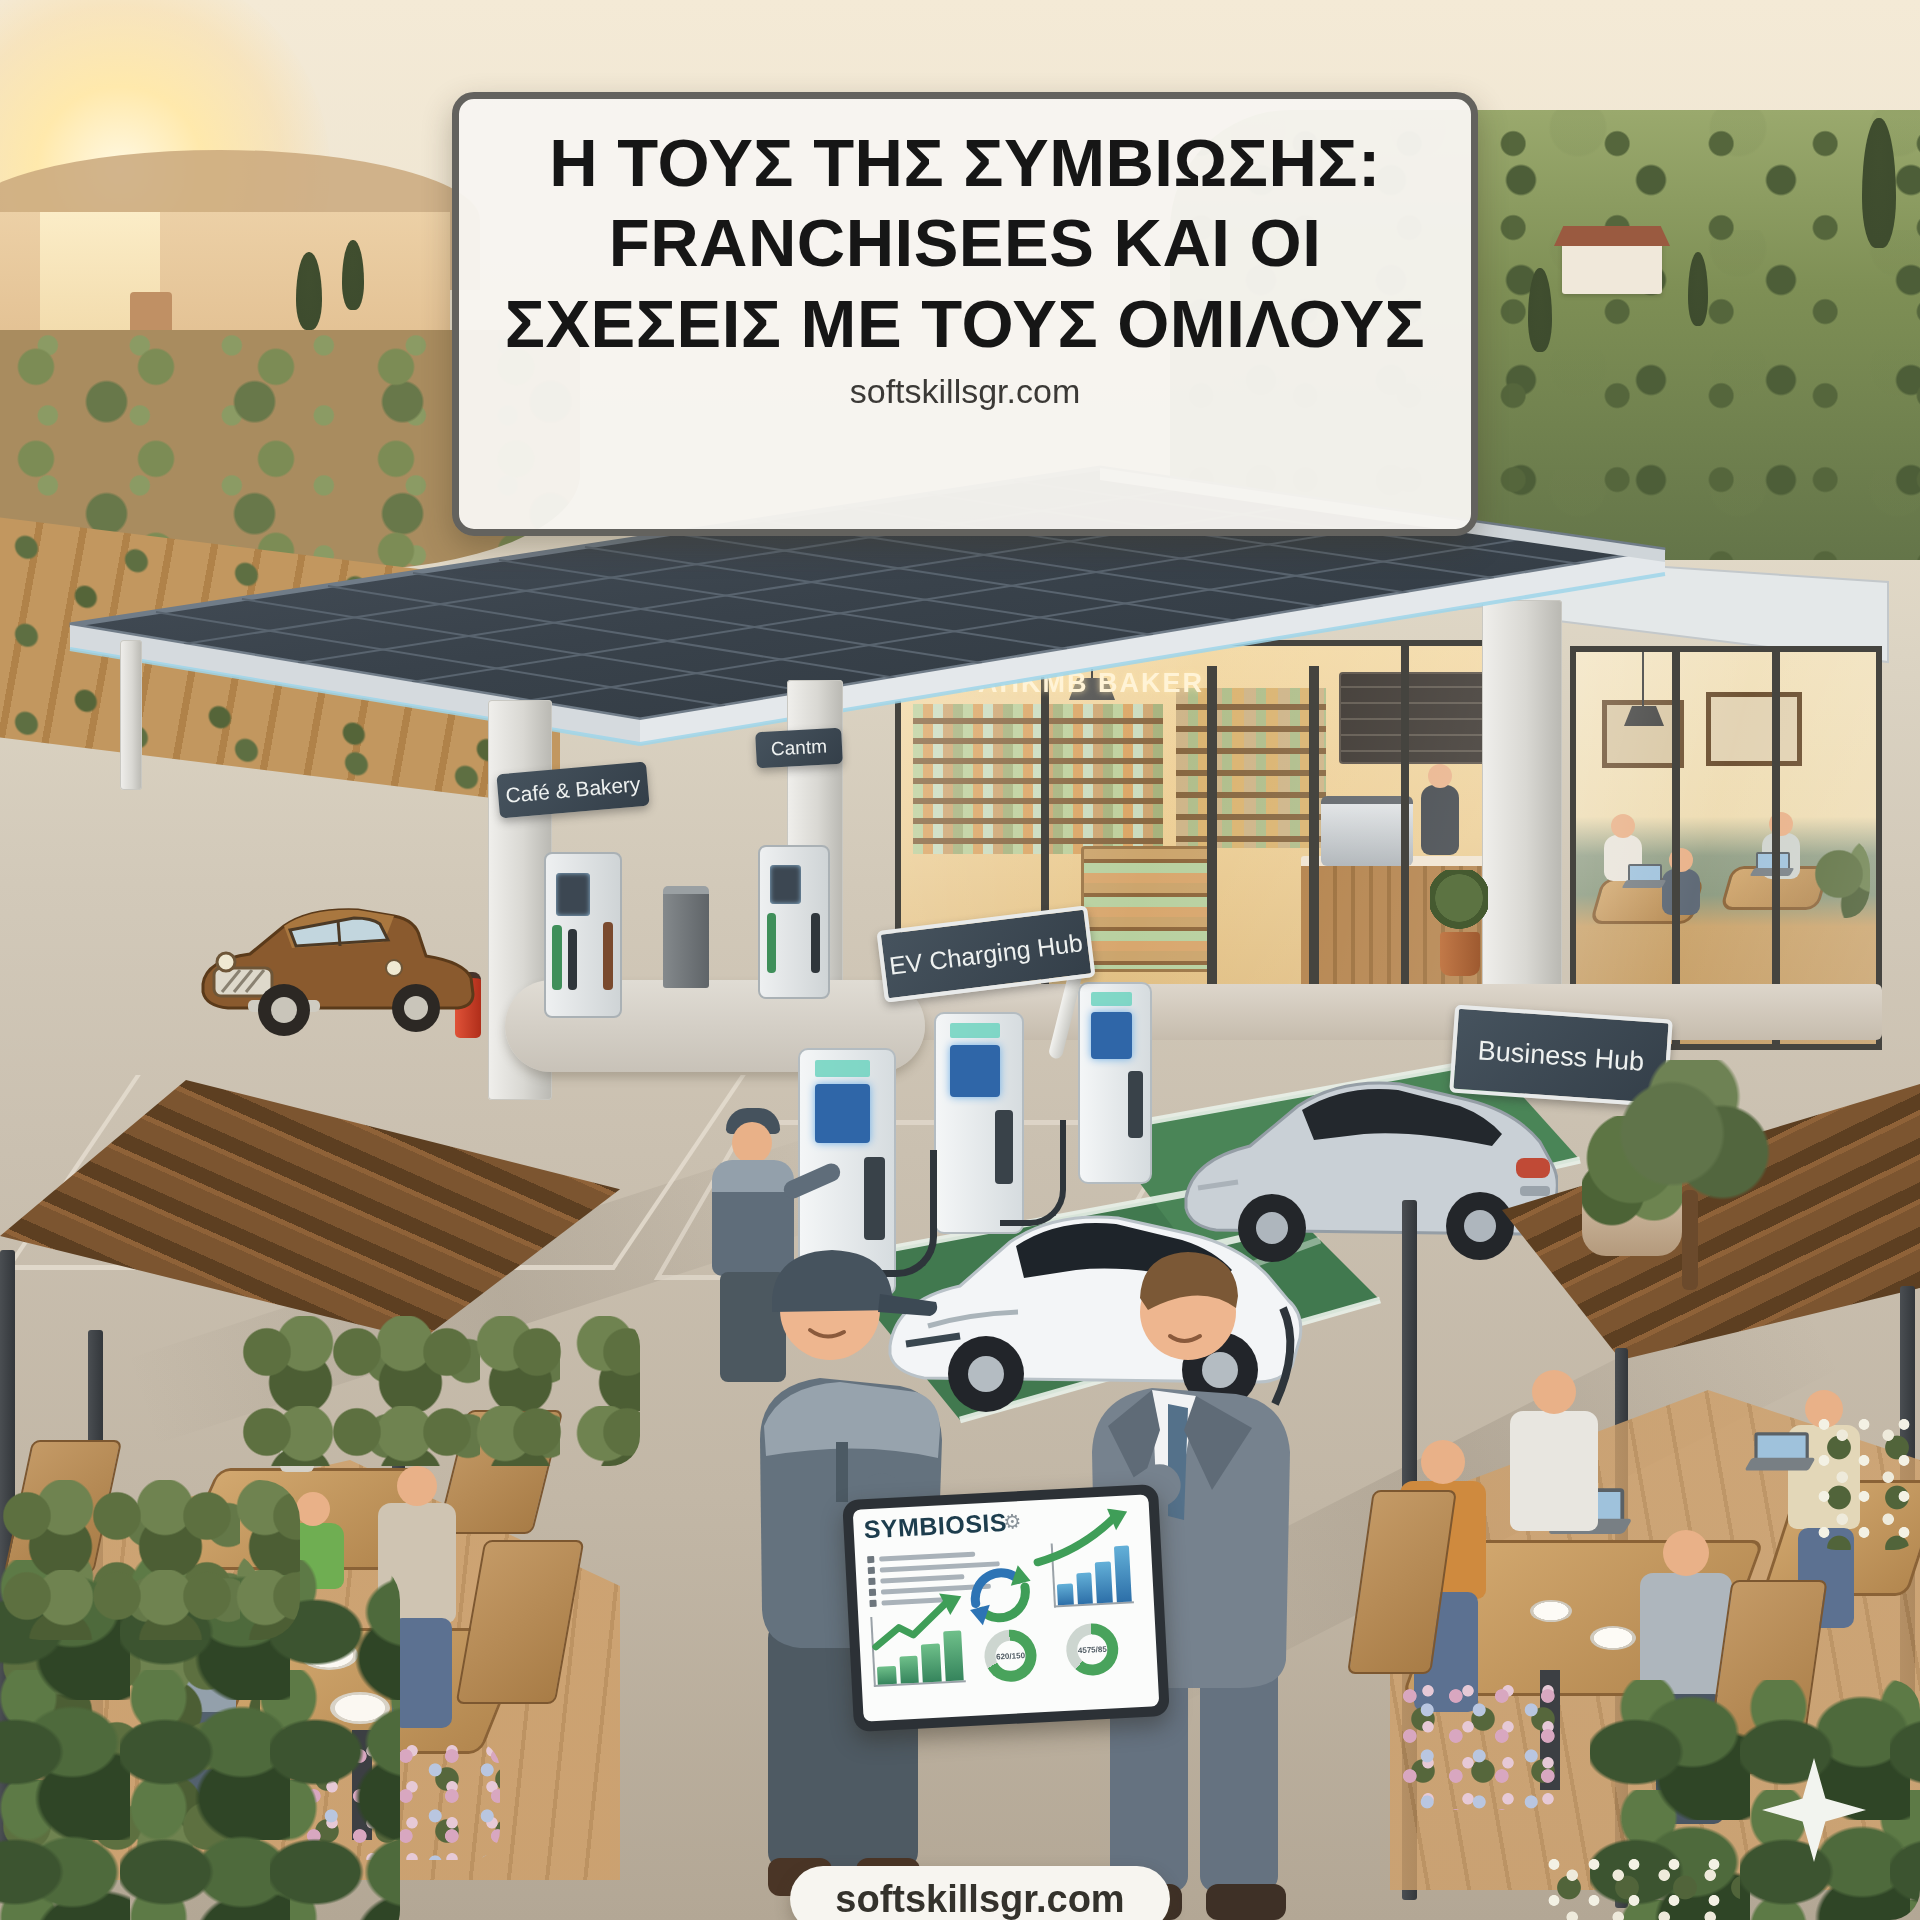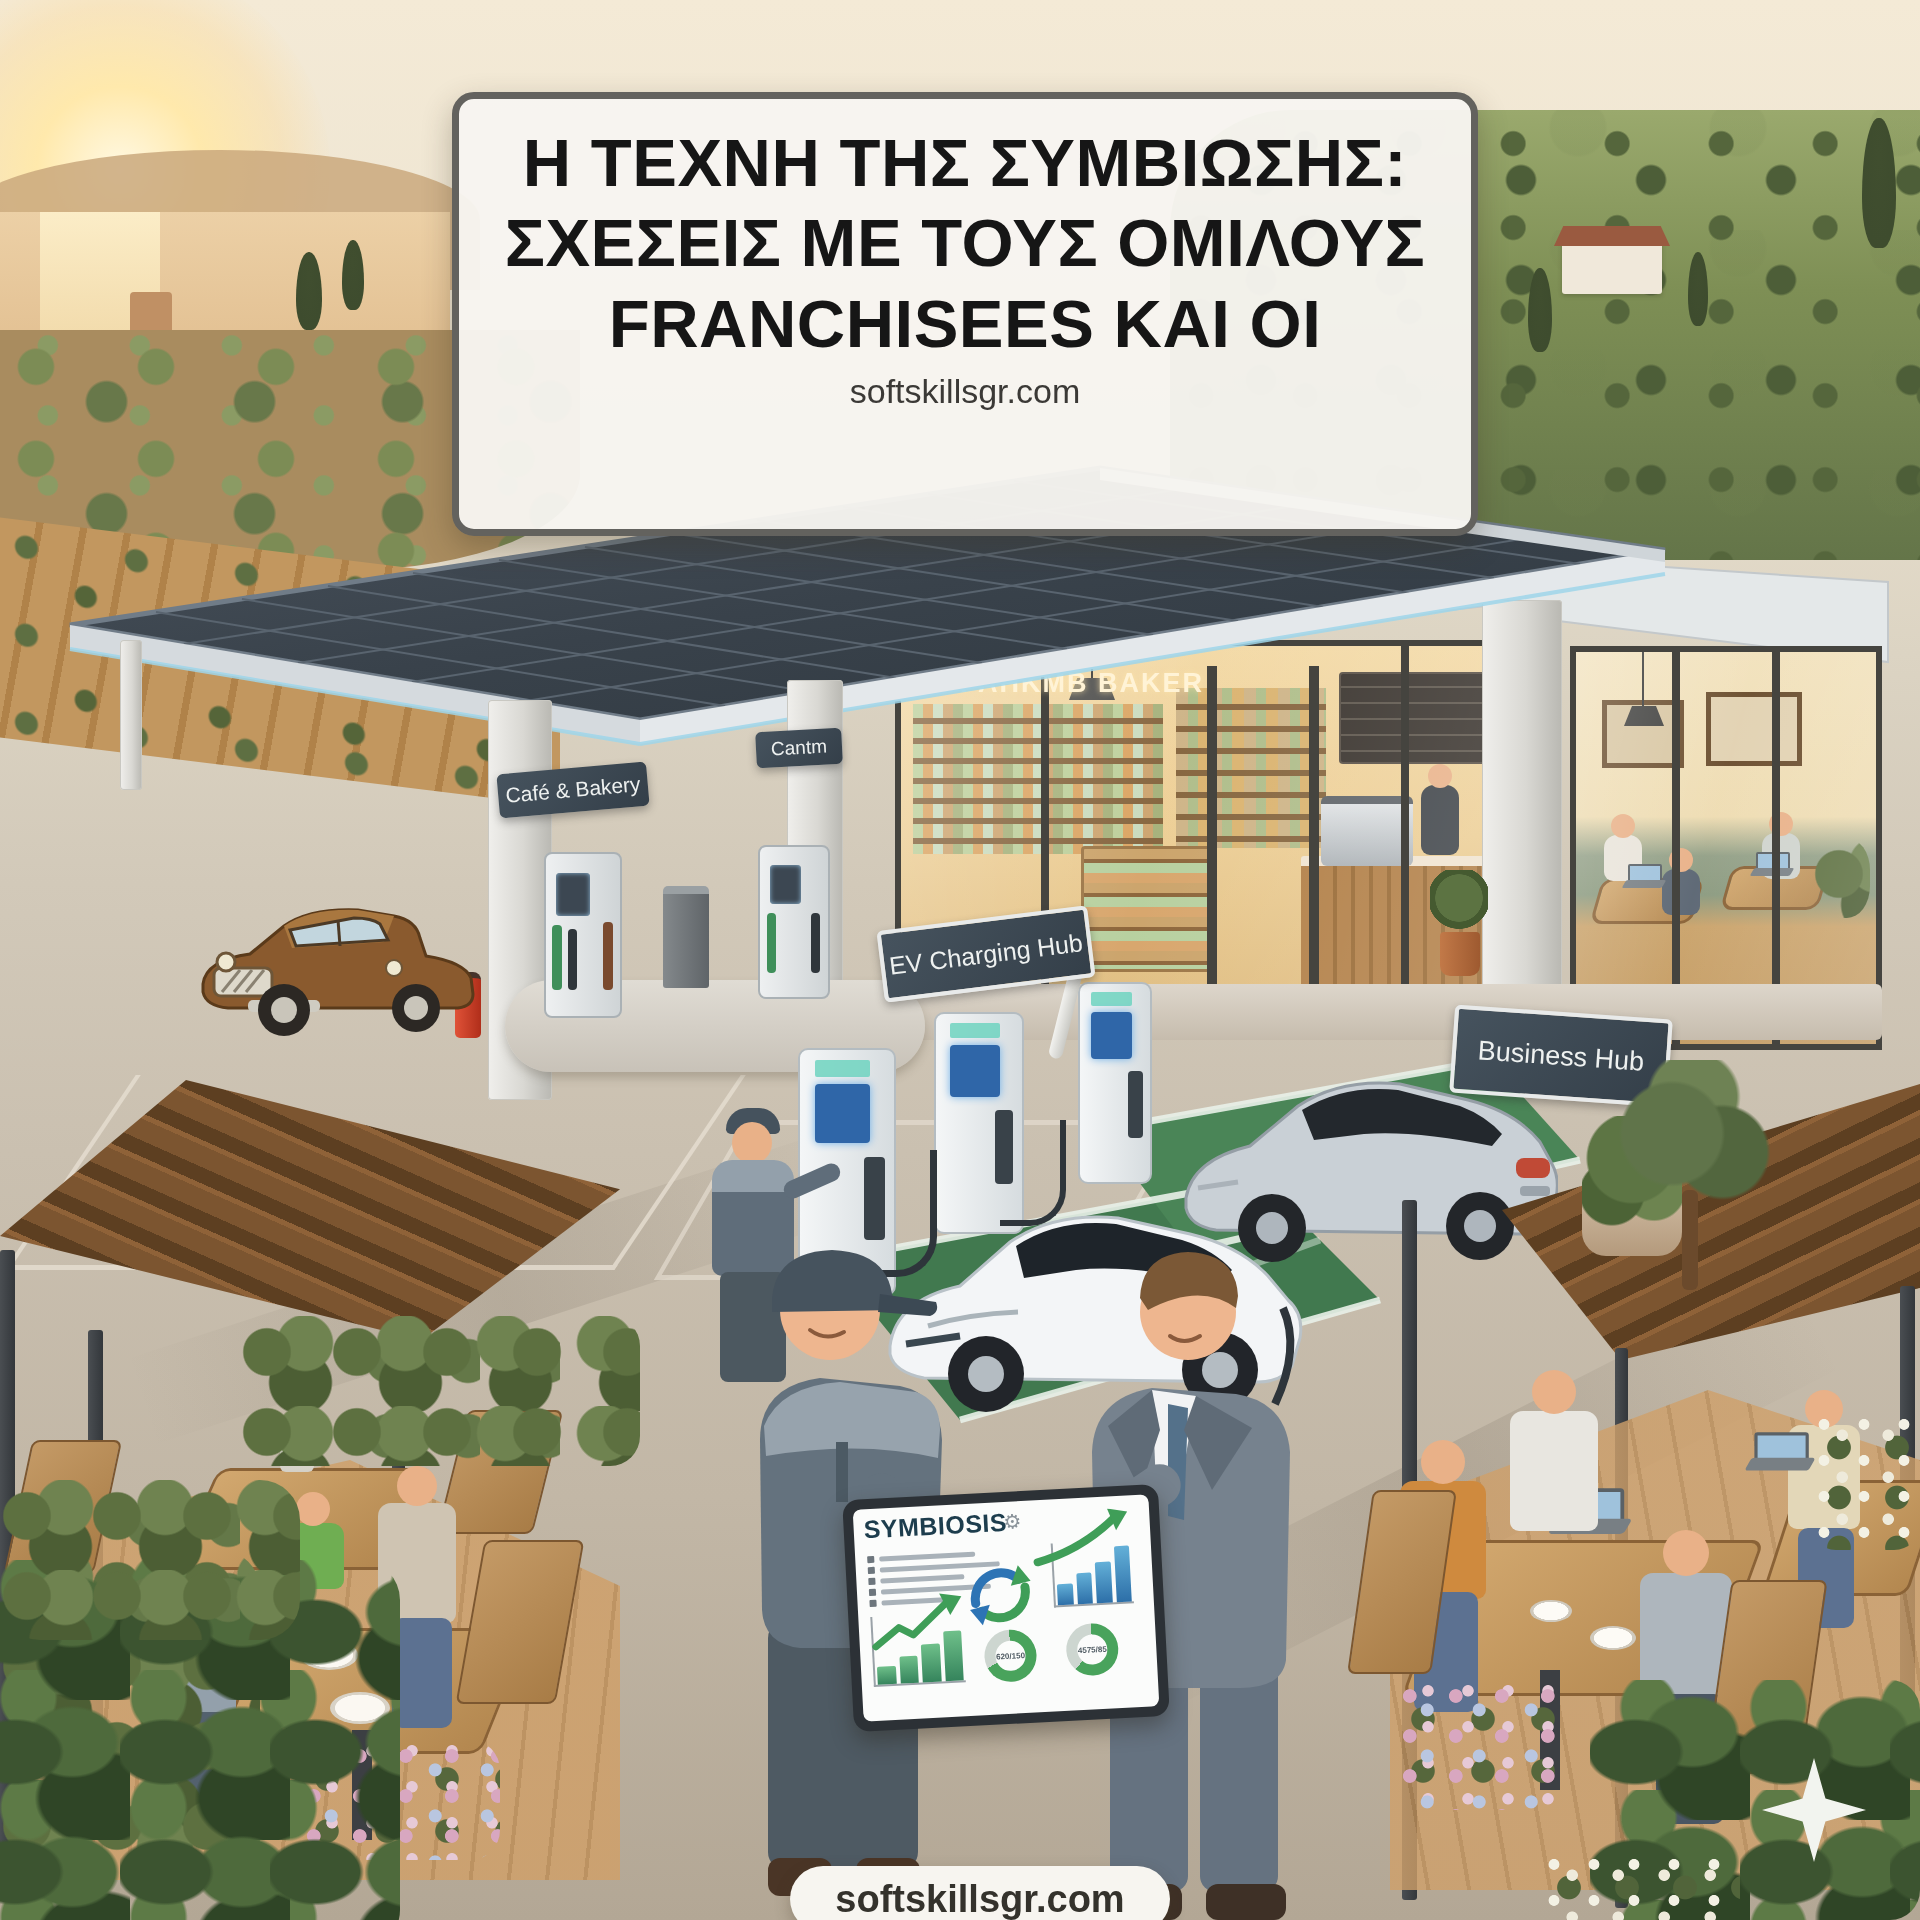--- a/index.html
+++ b/index.html
@@ -534,23 +534,23 @@
     </div>
   </div>
 
   <div class="abs leafy" style="left:-30px;top:1560px;width:430px;height:390px;border-radius:40px"></div>
   <div class="abs bush" style="left:0;top:1480px;width:300px;height:160px;border-radius:40px"></div>
   <div class="abs flowers-white" style="left:1540px;top:1850px;width:200px;height:70px;border-radius:20px"></div>
 
   <div class="abs sparkle" style="left:1762px;top:1758px;width:104px;height:104px"></div>
 
   <div class="abs banner" style="left:452px;top:92px;width:1012px;height:406px">
-    <div class="t">Η ΤΕΧΝΗ ΤΗΣ ΣΥΜΒΙΩΣΗΣ:</div>
+    <div class="t">Η ΤΟΥΣ ΤΗΣ ΣΥΜΒΙΩΣΗΣ:</div>
+    <div class="t">FRANCHISEES ΚΑΙ ΟΙ</div>
     <div class="t">ΣΧΕΣΕΙΣ ΜΕ ΤΟΥΣ ΟΜΙΛΟΥΣ</div>
-    <div class="t">FRANCHISEES ΚΑΙ ΟΙ</div>
     <div class="site">softskillsgr.com</div>
   </div>
 
   <div class="abs pill" style="left:790px;top:1866px;width:380px;height:66px">
     <span>softskillsgr.com</span>
   </div>
 
 </div>
 
 </body></html>

